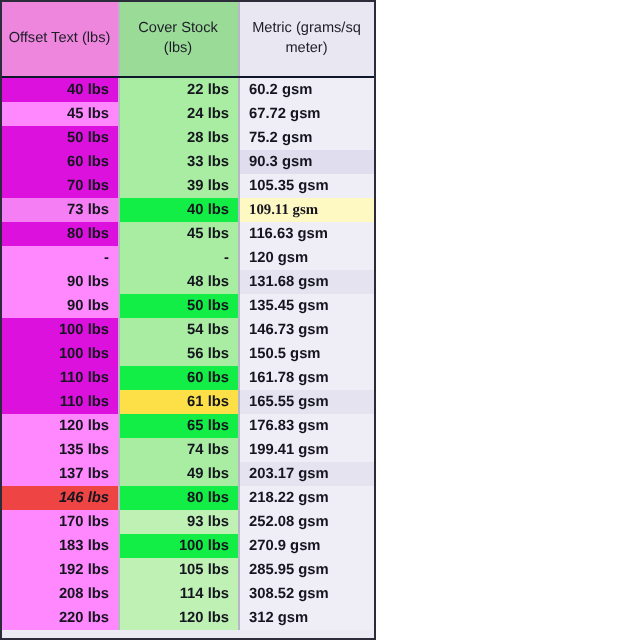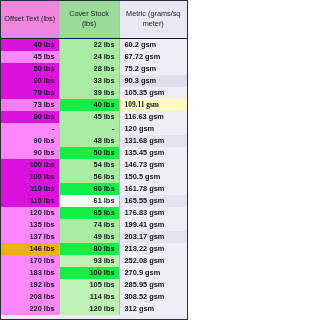--- a/index.html
+++ b/index.html
@@ -141,40 +141,40 @@
           <td class="col-cover" style="background: rgb(169, 237, 162);">56 lbs</td>
           <td class="col-metric" style="background: rgb(239, 237, 245);">150.5 gsm</td>
         </tr>
         <tr>
           <td class="col-offset" style="background: rgb(221, 17, 221);">110 lbs</td>
           <td class="col-cover" style="background: rgb(18, 238, 70);">60 lbs</td>
           <td class="col-metric" style="background: rgb(239, 237, 245);">161.78 gsm</td>
         </tr>
         <tr>
           <td class="col-offset" style="background: rgb(221, 17, 221);">110 lbs</td>
-          <td class="col-cover" style="background: #ffffff; padding-left: 20px;">61 lbs</td>
+          <td class="col-cover" style="background: #fde047; padding-left: 20px;">61 lbs</td>
           <td class="col-metric" style="background: rgb(230, 227, 241);">165.55 gsm</td>
         </tr>
         <tr>
           <td class="col-offset" style="background: rgb(255, 136, 255);">120 lbs</td>
           <td class="col-cover" style="background: rgb(18, 238, 70);">65 lbs</td>
           <td class="col-metric" style="background: rgb(239, 237, 245);">176.83 gsm</td>
         </tr>
         <tr>
           <td class="col-offset" style="background: rgb(255, 136, 255);">135 lbs</td>
           <td class="col-cover" style="background: rgb(169, 237, 162);">74 lbs</td>
           <td class="col-metric" style="background: rgb(239, 237, 245);">199.41 gsm</td>
         </tr>
         <tr>
           <td class="col-offset" style="background: rgb(255, 136, 255);">137 lbs</td>
           <td class="col-cover" style="background: rgb(169, 237, 162);">49 lbs</td>
           <td class="col-metric" style="background: rgb(230, 227, 241); margin-left: 28px;">203.17 gsm</td>
         </tr>
         <tr>
-          <td class="col-offset" style="background: #eab308;">146 lbs</td>
+          <td class="col-offset" style="background: #ef4444; font-style: italic;">146 lbs</td>
           <td class="col-cover" style="background: rgb(18, 238, 70);">80 lbs</td>
           <td class="col-metric" style="background: rgb(239, 237, 245);">218.22 gsm</td>
         </tr>
         <tr>
           <td class="col-offset" style="background: rgb(255, 136, 255);">170 lbs</td>
           <td class="col-cover" style="background: rgb(191, 240, 180);">93 lbs</td>
           <td class="col-metric" style="background: rgb(239, 237, 245);">252.08 gsm</td>
         </tr>
         <tr>
           <td class="col-offset" style="background: rgb(255, 136, 255);">183 lbs</td>

